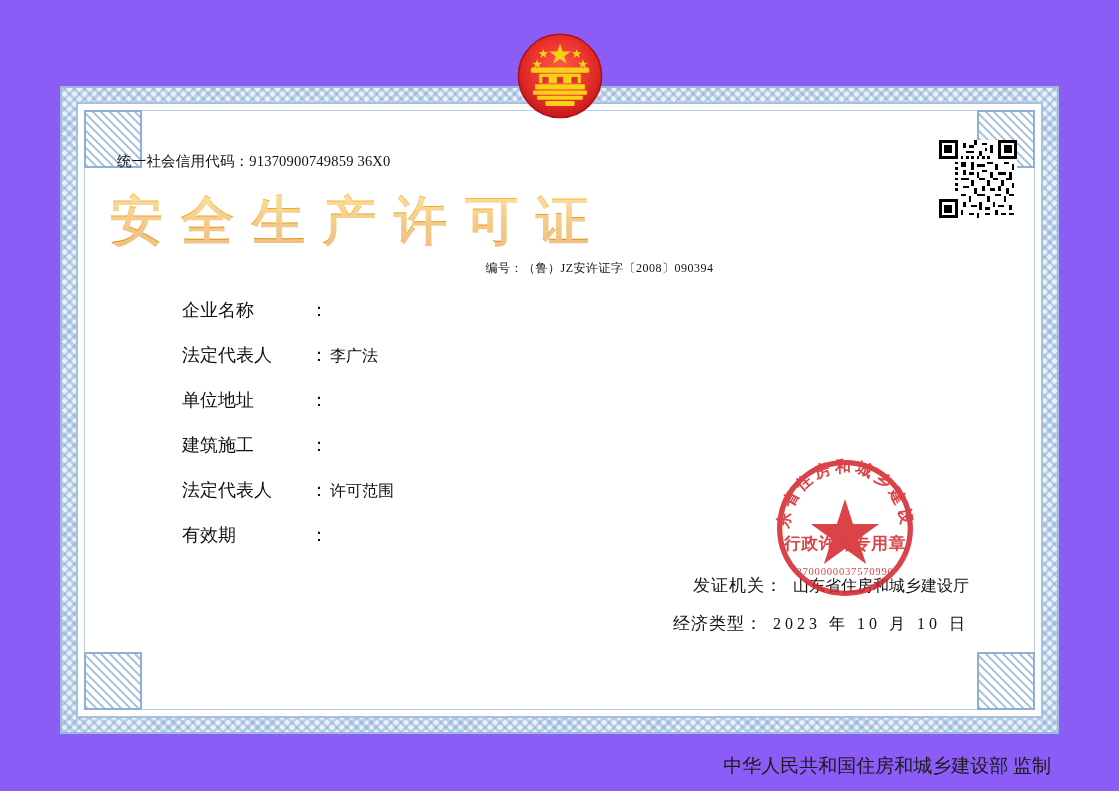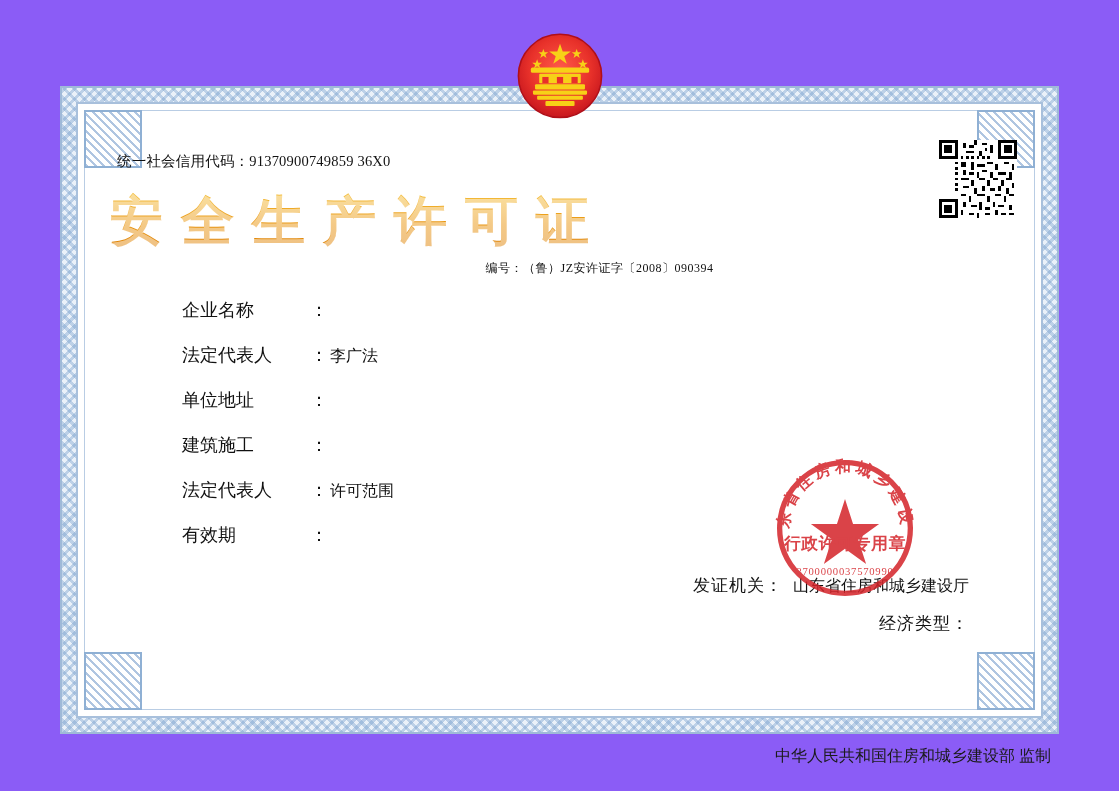--- a/index.html
+++ b/index.html
@@ -215,22 +215,22 @@
     width: 152px;
     height: 152px;
     z-index: 5;
     opacity: 0.86;
   }
 
   
   .footer {
     position: absolute;
     right: 68px;
-    bottom: 24px;
-    font-size: 16px;
+    bottom: 12px;
+    font-size: 19px;
     color: #1a1a1a;
     white-space: nowrap;
   }
 </style>
 </head>
 <body>
 
 <div class="page">
 
   <div class="border-outer">
@@ -442,20 +442,21 @@
       <text x="100" y="162" text-anchor="middle" font-size="14" fill="#d4252b" letter-spacing="1" font-family="'Liberation Serif', serif">3700000037570990</text>
     </svg>
 
     <div class="issuer-block">
       <div class="issuer-row">
         <span class="issuer-label"><span>发证机关</span><span>：</span></span>
         <span class="issuer-value">山东省住房和城乡建设厅</span>
       </div>
       <div class="issuer-row">
         <span class="issuer-label"><span>经济类型</span><span>：</span></span>
+        <span class="date-value">2023 年 10 月 10 日</span>
       </div>
     </div>
 
   </div>
 
   <div class="footer">中华人民共和国住房和城乡建设部 监制</div>
 
 </div>
 
 </body></html>

